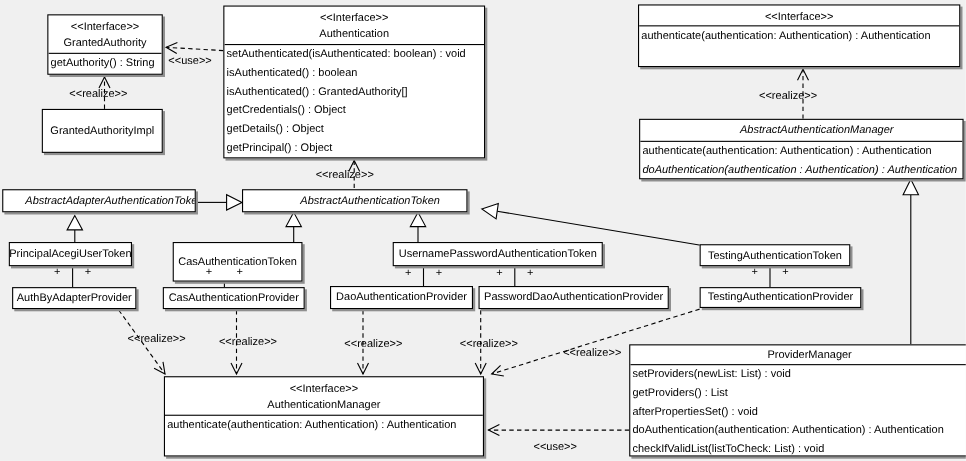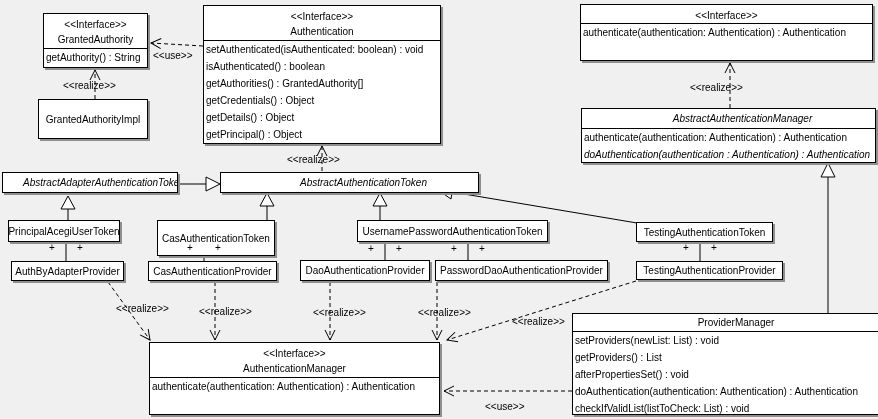--- a/index.html
+++ b/index.html
@@ -95,21 +95,21 @@
   <div class="cls" style="left:38px;top:99px;width:110px;height:40px">
     <div class="only">GrantedAuthorityImpl</div>
   </div>
 
   <div class="cls" style="left:203px;top:5px;width:238px;height:139px">
     <div class="stereo">&lt;&lt;Interface&gt;&gt;</div>
     <div class="cname">Authentication</div>
     <div class="methods">
       <div class="m">setAuthenticated(isAuthenticated: boolean) : void</div>
       <div class="m">isAuthenticated() : boolean</div>
-      <div class="m">getAuthorities() : GrantedAuthority[]</div>
+      <div class="m">isAuthenticated() : GrantedAuthority[]</div>
       <div class="m">getCredentials() : Object</div>
       <div class="m">getDetails() : Object</div>
       <div class="m">getPrincipal() : Object</div>
     </div>
   </div>
 
   <div class="cls" style="left:580px;top:4px;width:293px;height:57px">
     <div class="stereo">&lt;&lt;Interface&gt;&gt;</div>
     <div class="methods">
       <div class="m">authenticate(authentication: Authentication) : Authentication</div>
@@ -121,21 +121,21 @@
     <div class="methods">
       <div class="m">authenticate(authentication: Authentication) : Authentication</div>
       <div class="m it">doAuthentication(authentication : Authentication) : Authentication</div>
     </div>
   </div>
 
   <div class="cls" style="left:2px;top:172px;width:176px;height:21px">
     <div class="only abstract">AbstractAdapterAuthenticationToken</div>
   </div>
 
-  <div class="cls" style="left:220px;top:172px;width:259px;height:21px">
+  <div class="cls" style="left:220px;top:172px;width:205px;height:21px">
     <div class="only abstract">AbstractAuthenticationToken</div>
   </div>
 
   <div class="cls" style="left:8px;top:220px;width:112px;height:22px">
     <div class="only">PrincipalAcegiUserToken</div>
   </div>
 
   <div class="cls" style="left:157px;top:220px;width:118px;height:36px">
     <div class="only">CasAuthenticationToken</div>
   </div>

